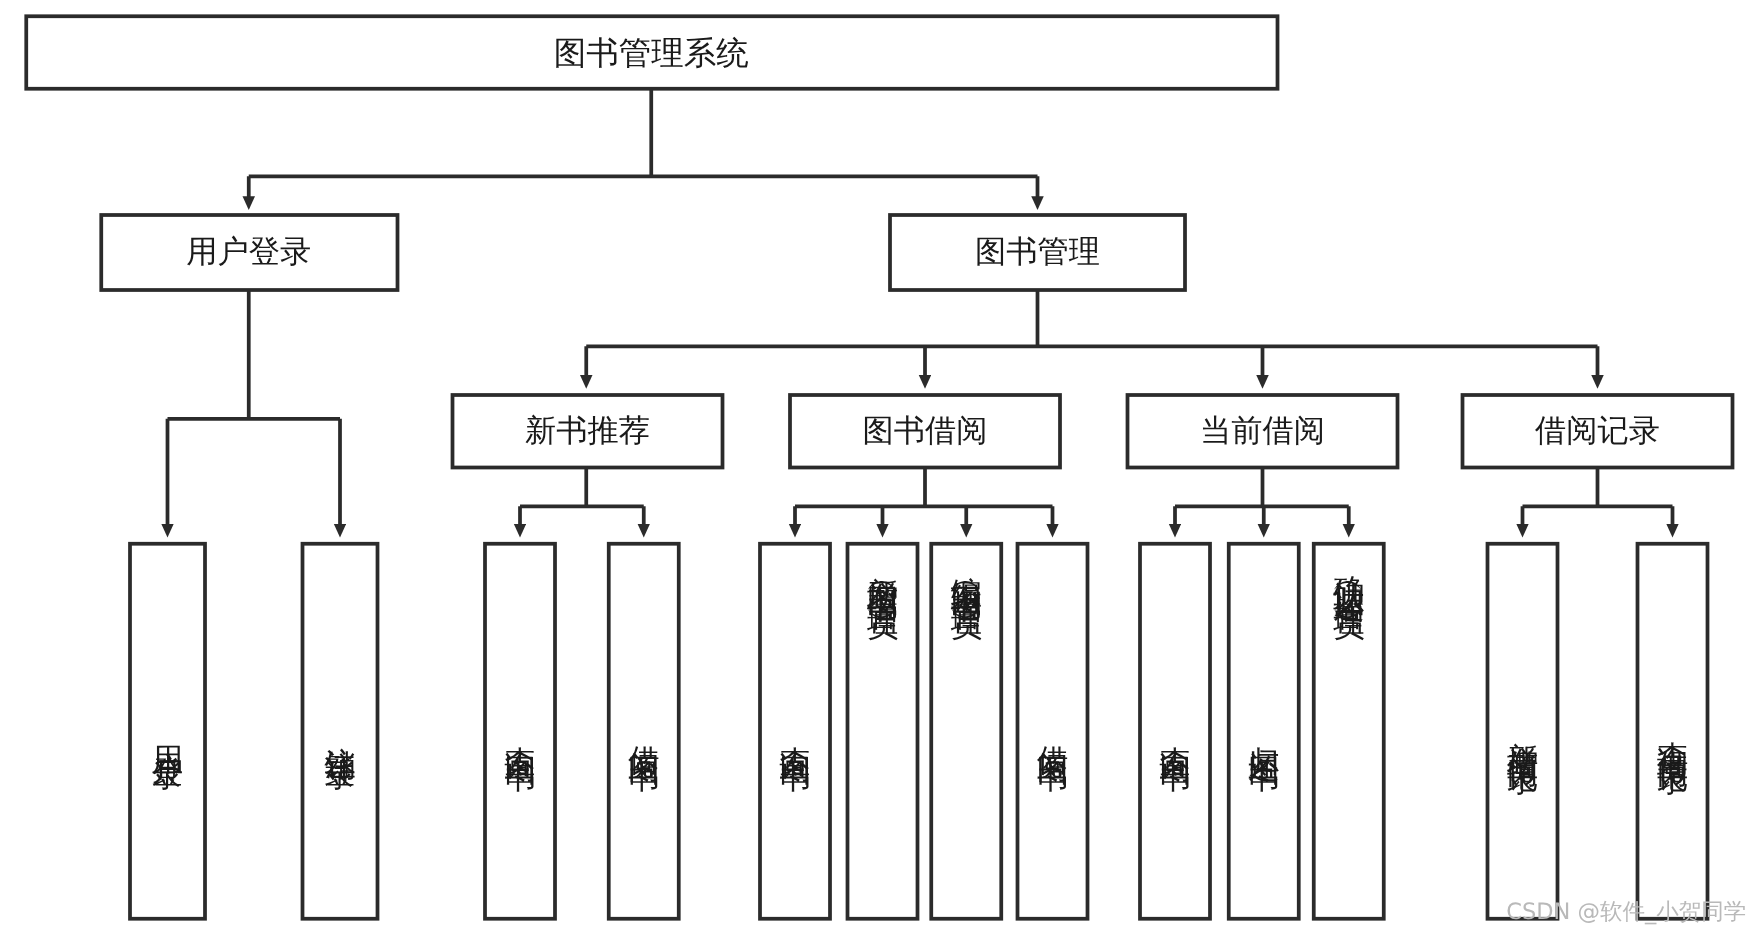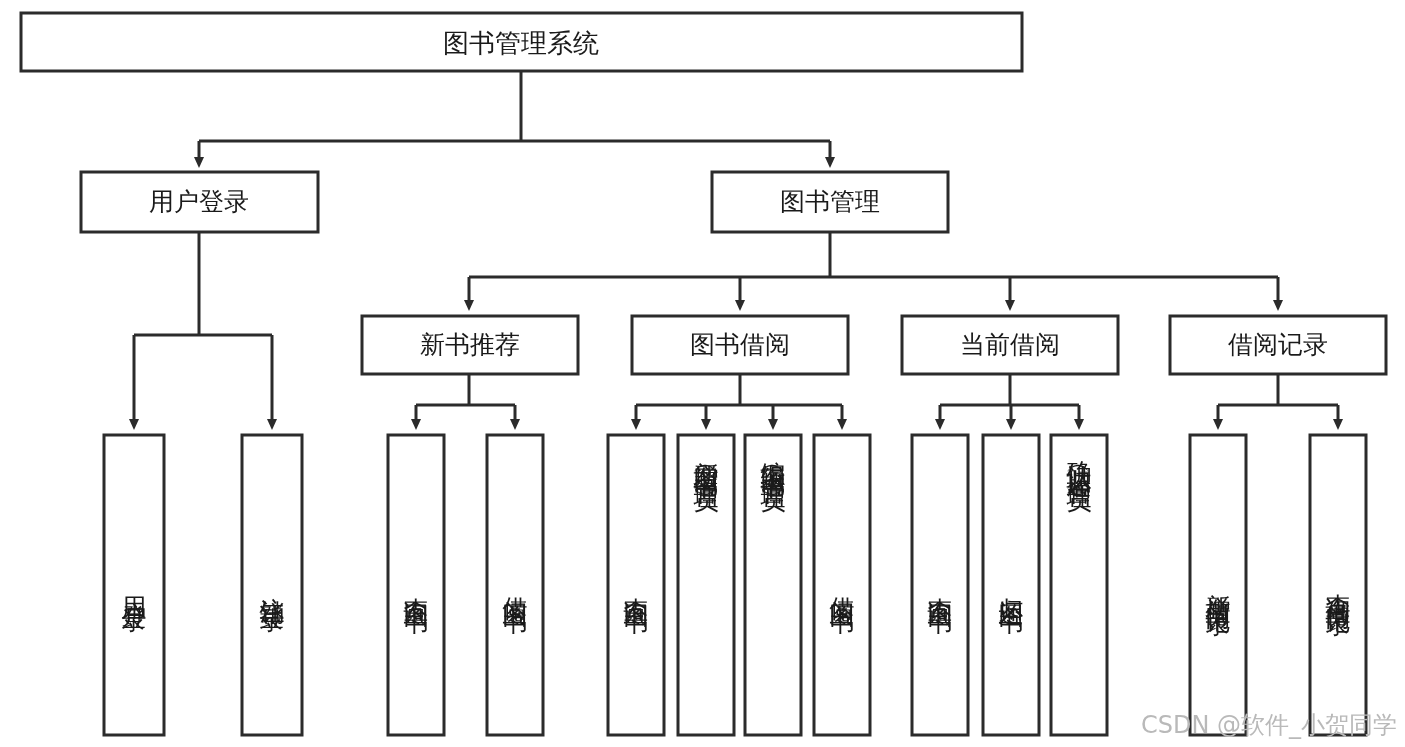--- a/index.html
+++ b/index.html
@@ -69,21 +69,21 @@
     fill: none;
   }
   .arrowhead {
     fill: #2b2b2b;
     stroke: none;
   }
   #watermark {
     position: absolute;
     right: 8px;
     bottom: 6px;
-    font-size: 24px;
+    font-size: 18px;
     color: #b9b9b9;
     font-family: "DejaVu Sans", "Liberation Sans", sans-serif;
     white-space: nowrap;
     pointer-events: none;
   }
 </style>
 </head>
 <body>
 
 <div id="diagram-root">

